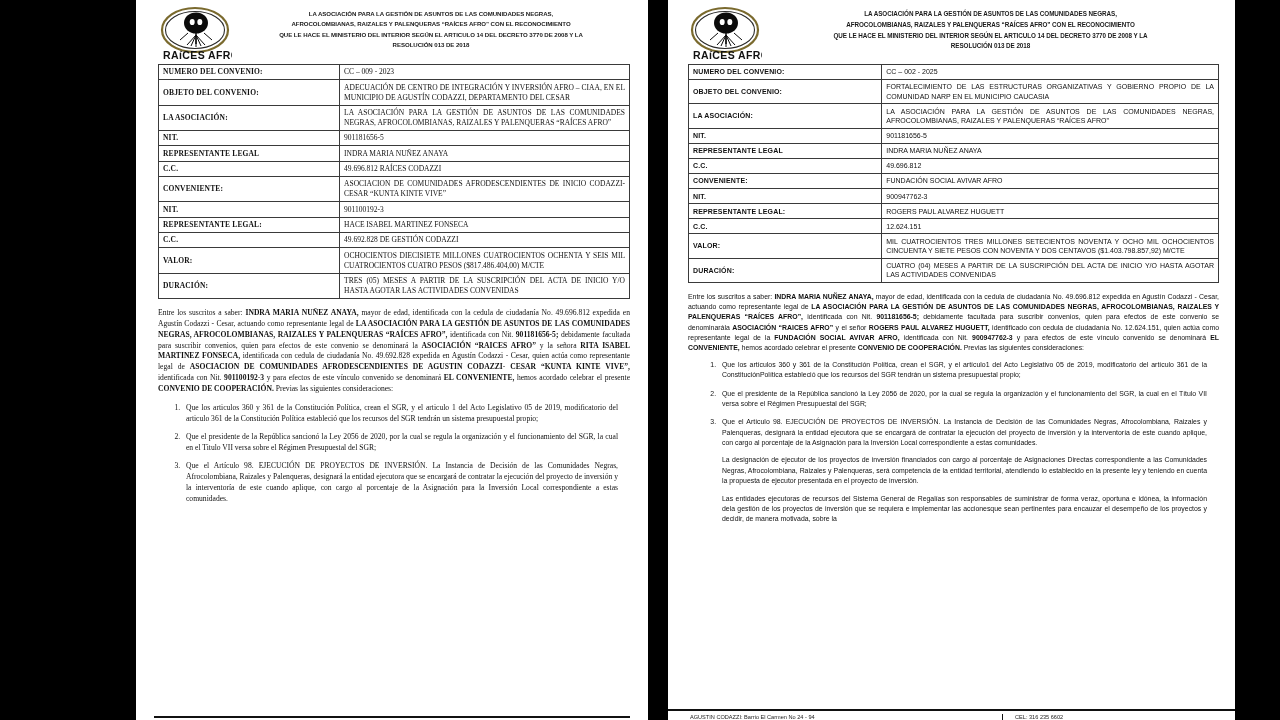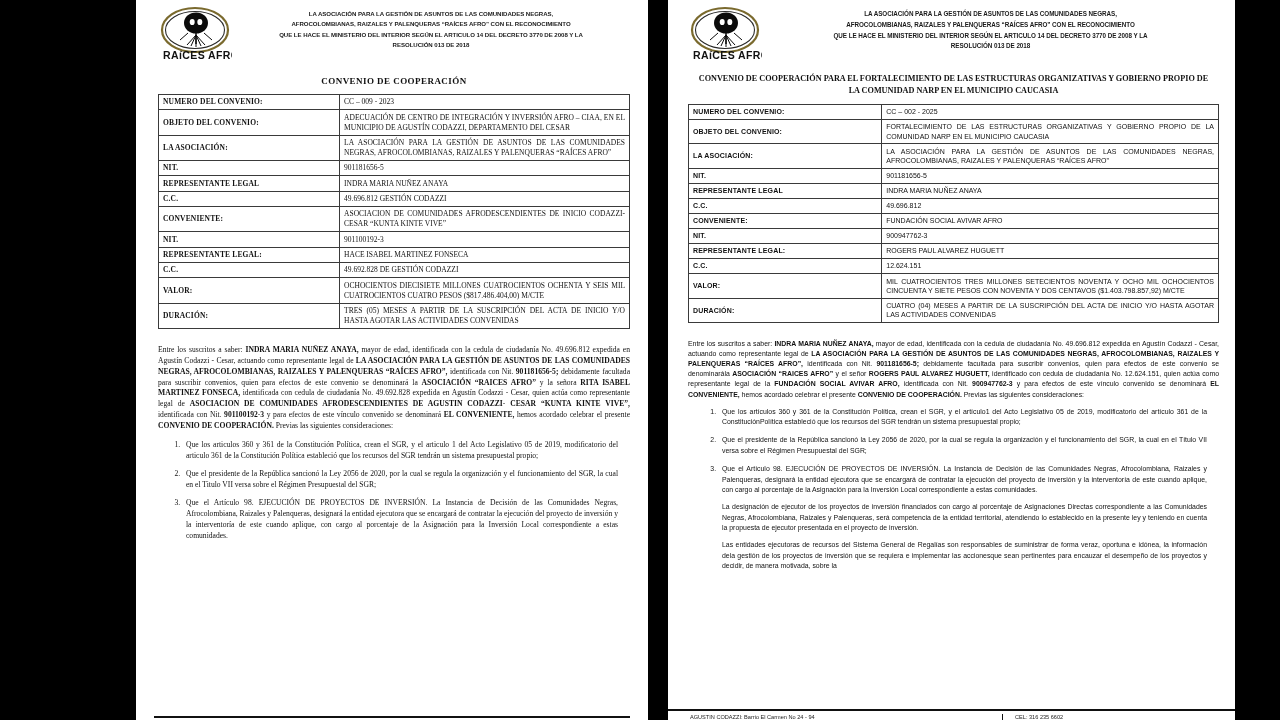--- a/index.html
+++ b/index.html
@@ -61,21 +61,21 @@
   table.kv td.v{width:62%;text-align:justify;}
   #sheet-left table.kv td{font-family:"Liberation Serif", serif;}
   #sheet-right table.kv{font-family:"Liberation Sans", sans-serif;}
   #sheet-right table.kv td{font-size:7px;padding:2.4px 4px;}
   #sheet-right table.kv td.k{width:36%;}
   #sheet-right table.kv td.v{width:64%;}
   td.v.justify{text-align:justify;text-align-last:left;}
 
   
   .prose{
-    margin-top:16px;font-size:7.6px;line-height:1.43;
+    margin-top:9px;font-size:7.6px;line-height:1.43;
     text-align:justify;
   }
   #sheet-right .prose{
     font-family:"Liberation Sans", sans-serif;
     font-size:6.9px;line-height:1.47;
   }
   .prose b{font-weight:bold;}
 
   ol.considerandos{
     margin:7px 12px 0 0;padding-left:24px;
@@ -129,21 +129,20 @@
           </svg>
         </div>
         <div class="lh-text">
           <div>LA ASOCIACIÓN PARA LA GESTIÓN DE ASUNTOS DE LAS COMUNIDADES NEGRAS,</div>
           <div>AFROCOLOMBIANAS, RAIZALES Y PALENQUERAS “RAÍCES AFRO” CON EL RECONOCIMIENTO</div>
           <div>QUE LE HACE EL MINISTERIO DEL INTERIOR SEGÚN EL ARTICULO 14 DEL DECRETO 3770 DE 2008 Y LA</div>
           <div>RESOLUCIÓN 013 DE 2018</div>
         </div>
       </div>
 
-      <div class="doc-title">CONVENIO DE COOPERACIÓN</div>
 
       <table class="kv">
         <tbody>
             <tr>
               <td class="k">NUMERO DEL CONVENIO:</td>
               <td class="v justify">CC – 009 - 2023</td>
             </tr>
             <tr>
               <td class="k">OBJETO DEL CONVENIO:</td>
               <td class="v justify">ADECUACIÓN DE CENTRO DE INTEGRACIÓN Y INVERSIÓN AFRO – CIAA, EN EL MUNICIPIO DE AGUSTÍN CODAZZI, DEPARTAMENTO DEL CESAR</td>
@@ -155,21 +154,21 @@
             <tr>
               <td class="k">NIT.</td>
               <td class="v justify">901181656-5</td>
             </tr>
             <tr>
               <td class="k">REPRESENTANTE LEGAL</td>
               <td class="v justify">INDRA MARIA NUÑEZ ANAYA</td>
             </tr>
             <tr>
               <td class="k">C.C.</td>
-              <td class="v justify">49.696.812 GESTIÓN CODAZZI</td>
+              <td class="v justify">49.696.812 RAÍCES CODAZZI</td>
             </tr>
             <tr>
               <td class="k">CONVENIENTE:</td>
               <td class="v justify">ASOCIACION DE COMUNIDADES AFRODESCENDIENTES DE INICIO CODAZZI-CESAR “KUNTA KINTE VIVE”</td>
             </tr>
             <tr>
               <td class="k">NIT.</td>
               <td class="v justify">901100192-3</td>
             </tr>
             <tr>
@@ -223,21 +222,20 @@
           </svg>
         </div>
         <div class="lh-text">
           <div>LA ASOCIACIÓN PARA LA GESTIÓN DE ASUNTOS DE LAS COMUNIDADES NEGRAS,</div>
           <div>AFROCOLOMBIANAS, RAIZALES Y PALENQUERAS “RAÍCES AFRO” CON EL RECONOCIMIENTO</div>
           <div>QUE LE HACE EL MINISTERIO DEL INTERIOR SEGÚN EL ARTICULO 14 DEL DECRETO 3770 DE 2008 Y LA</div>
           <div>RESOLUCIÓN 013 DE 2018</div>
         </div>
       </div>
 
-      <div class="doc-title-2">CONVENIO DE COOPERACIÓN PARA EL FORTALECIMIENTO DE LAS ESTRUCTURAS ORGANIZATIVAS Y GOBIERNO PROPIO DE LA COMUNIDAD NARP EN EL MUNICIPIO CAUCASIA</div>
 
       <table class="kv">
         <tbody>
             <tr>
               <td class="k">NUMERO DEL CONVENIO:</td>
               <td class="v justify">CC – 002 - 2025</td>
             </tr>
             <tr>
               <td class="k">OBJETO DEL CONVENIO:</td>
               <td class="v justify">FORTALECIMIENTO DE LAS ESTRUCTURAS ORGANIZATIVAS Y GOBIERNO PROPIO DE LA COMUNIDAD NARP EN EL MUNICIPIO CAUCASIA</td>

